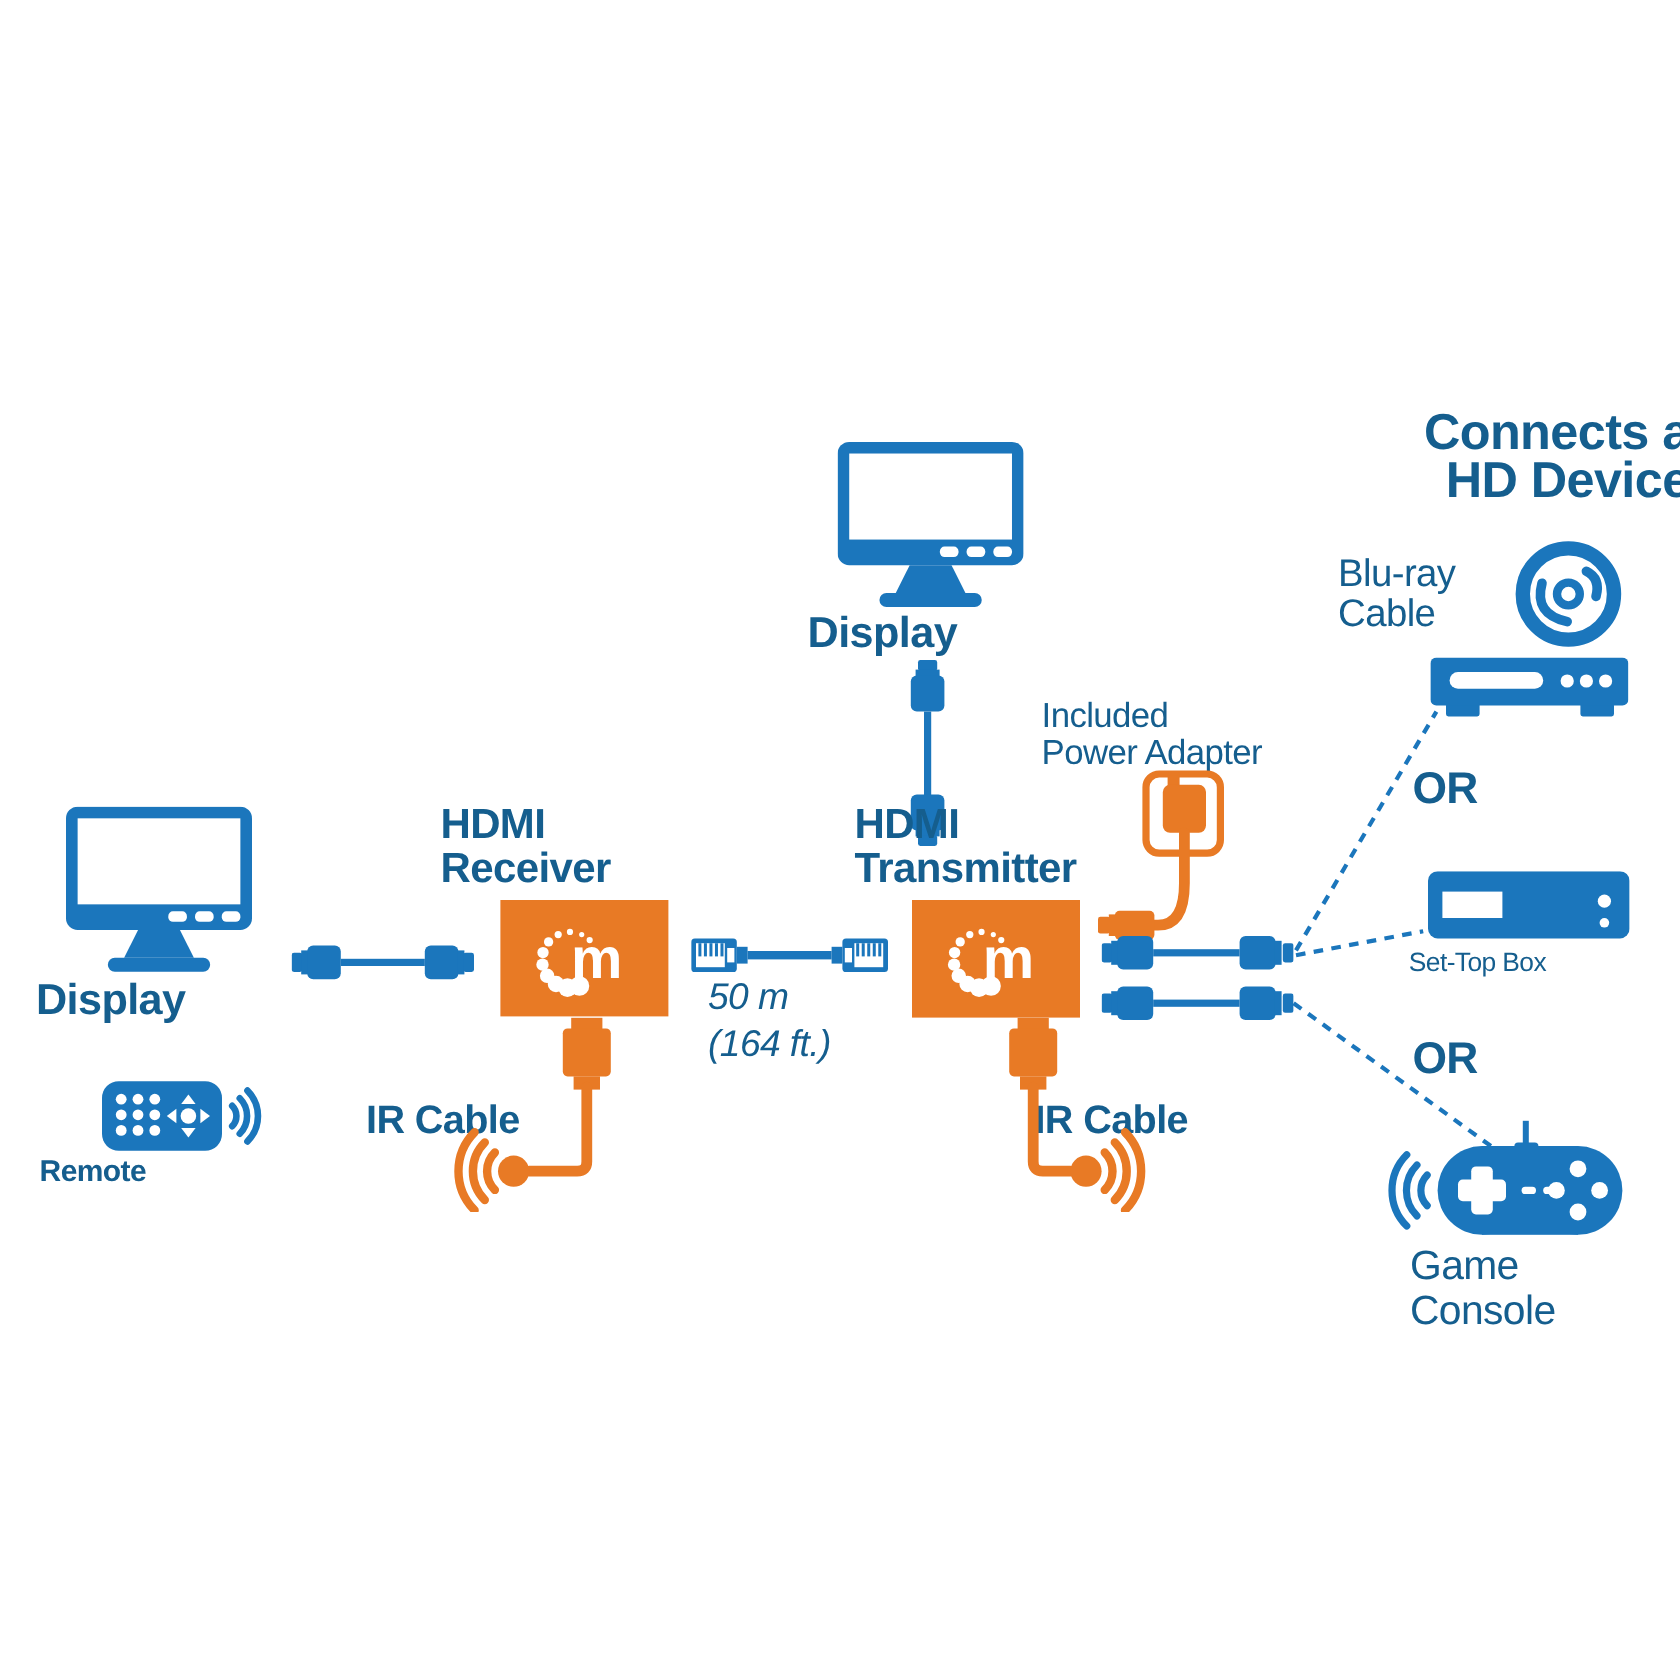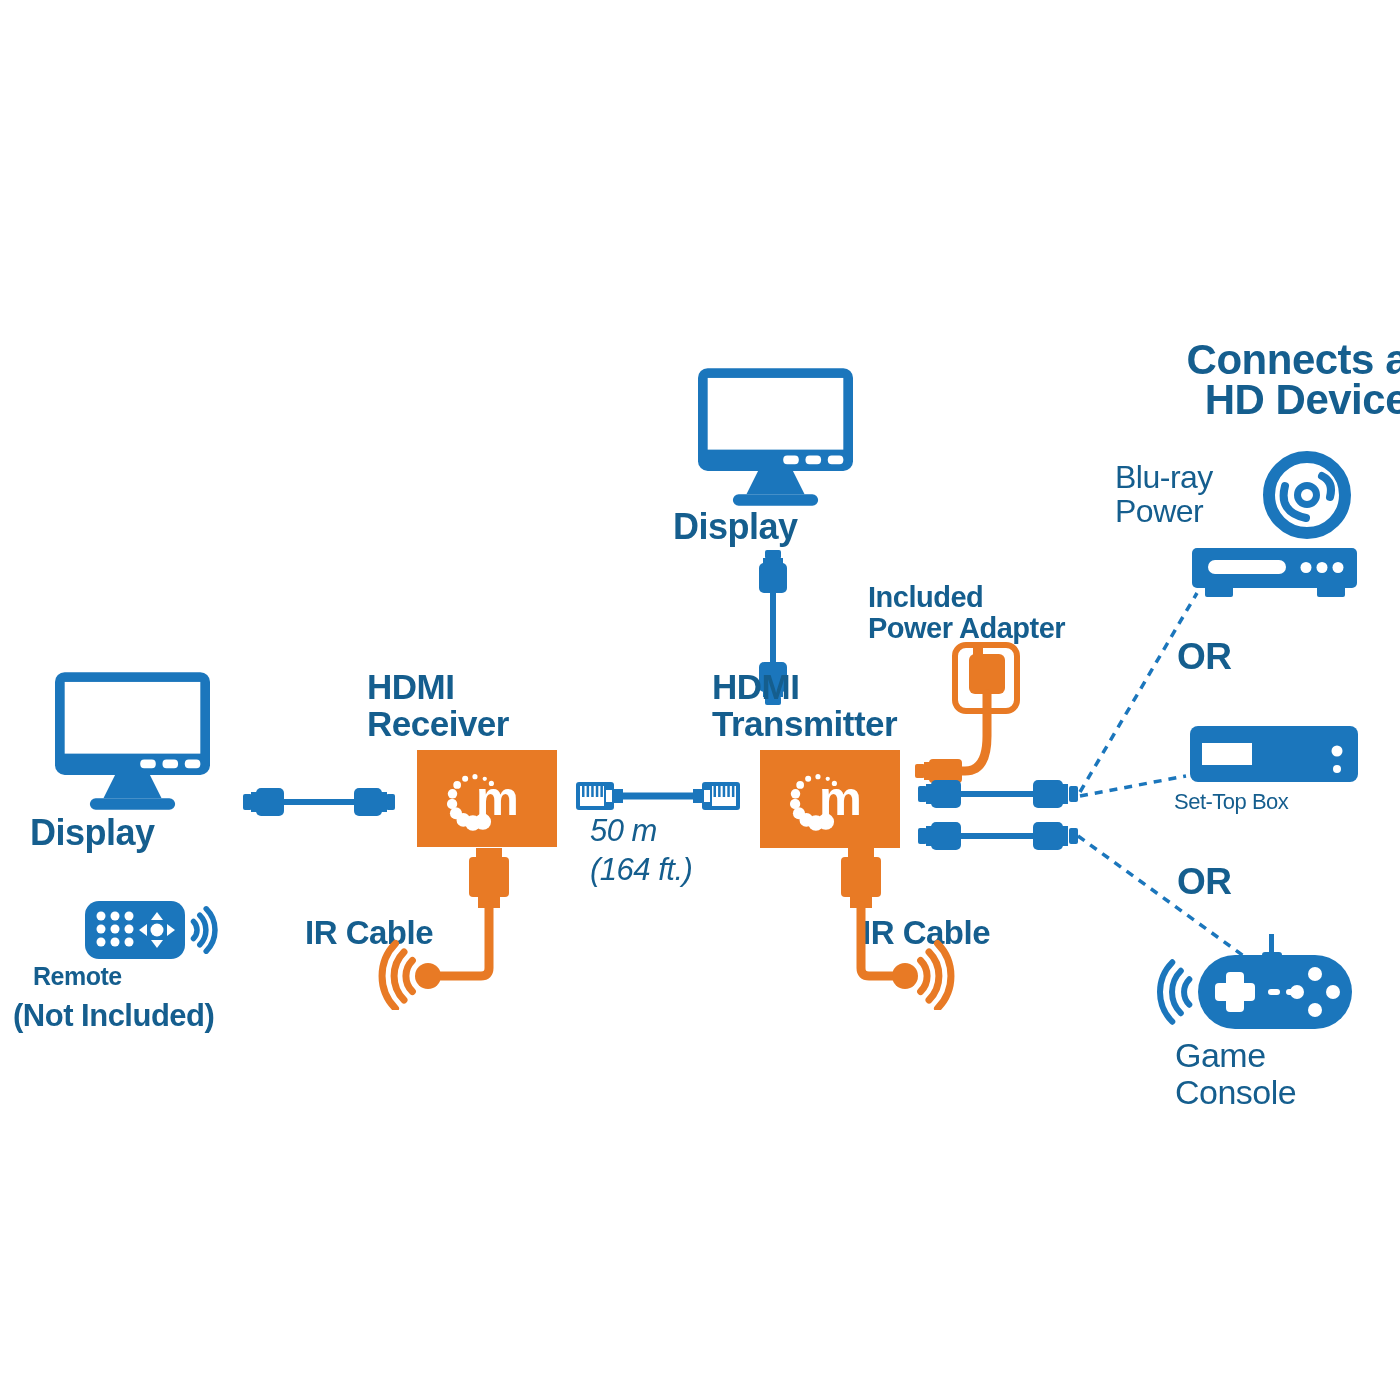--- a/index.html
+++ b/index.html
@@ -134,21 +134,20 @@
     <circle class="fw" cx="72" cy="32" r="6.5"></circle>
     <polygon class="fw" points="72,14 66,22 78,22"></polygon>
     <polygon class="fw" points="72,50 66,42 78,42"></polygon>
     <polygon class="fw" points="54,32 62,26 62,38"></polygon>
     <polygon class="fw" points="90,32 82,26 82,38"></polygon>
     <path class="sb" stroke-width="5.5" stroke-linecap="round" d="M108.5,23.5 A12 12 0 0 1 108.5,40.5"></path>
     <path class="sb" stroke-width="5.5" stroke-linecap="round" d="M114.8,17.2 A21 21 0 0 1 114.8,46.8"></path>
     <path class="sb" stroke-width="5.5" stroke-linecap="round" d="M121.2,10.8 A30 30 0 0 1 121.2,53.2"></path>
   </svg>
   <div class="lbl" style="left:33px;top:963px;width:200px;font-size:25px;">Remote</div>
-  <div class="lbl" style="left:13px;top:999px;width:240px;font-size:31px;">(Not Included)</div>
 
   <div class="lbl" style="left:305px;top:915px;width:160px;font-size:33px;">IR Cable</div>
   <svg class="abs" style="left:370px;top:848px;" width="140" height="162" viewBox="0 0 140 162">
     <rect class="fo" x="106" y="0" width="26" height="10"></rect>
     <rect class="fo" x="99" y="9" width="40" height="40" rx="4"></rect>
     <rect class="fo" x="108" y="49" width="22" height="11"></rect>
     <path class="so" stroke-width="9" stroke-linecap="round" d="M119,58 L119,120 Q119,128 111,128 L71,128"></path>
     <circle class="fo" cx="58" cy="128" r="13"></circle>
     <path class="so" stroke-width="7" stroke-linecap="round" d="M42.4,112.4 A22 22 0 0 0 42.4,143.6"></path>
     <path class="so" stroke-width="7" stroke-linecap="round" d="M34,104 A34 34 0 0 0 34,152"></path>
@@ -184,21 +183,21 @@
     <rect class="fo" x="58" y="0" width="26" height="10"></rect>
     <rect class="fo" x="51" y="9" width="40" height="40" rx="4"></rect>
     <rect class="fo" x="60" y="49" width="22" height="11"></rect>
     <path class="so" stroke-width="9" stroke-linecap="round" d="M71,58 L71,120 Q71,128 79,128 L102,128"></path>
     <circle class="fo" cx="115" cy="128" r="13"></circle>
     <path class="so" stroke-width="7" stroke-linecap="round" d="M130.6,112.4 A22 22 0 0 1 130.6,143.6"></path>
     <path class="so" stroke-width="7" stroke-linecap="round" d="M139,104 A34 34 0 0 1 139,152"></path>
     <path class="so" stroke-width="7" stroke-linecap="round" d="M147.5,95.5 A46 46 0 0 1 147.5,160.5"></path>
   </svg>
 
-  <div class="lbl" style="left:868px;top:582px;width:240px;font-size:29px;font-weight:bold;line-height:31px;">
+  <div class="lbl" style="left:868px;top:582px;width:240px;font-size:29px;font-weight:normal;line-height:31px;">
     <div>Included</div>
     <div>Power Adapter</div>
   </div>
   <svg class="abs" style="left:915px;top:640px;" width="110" height="152" viewBox="0 0 110 152">
     <rect class="so" stroke-width="6" x="40" y="5" width="62" height="66" rx="11"></rect>
     <rect class="fo" x="58" y="6" width="10" height="12"></rect>
     <rect class="fo" x="54" y="14" width="36" height="40" rx="6"></rect>
     <path class="so" stroke-width="9" stroke-linecap="round" d="M72,54 L72,96 Q72,131 50,131 L46,131"></path>
     <rect class="fo" x="14" y="119" width="33" height="24" rx="4"></rect>
     <rect class="fo" x="9" y="122" width="6" height="18"></rect>
@@ -225,21 +224,21 @@
   </svg>
 
   <svg class="abs" style="left:1060px;top:570px;" width="320" height="420" viewBox="0 0 320 420">
     <line class="dash" x1="20" y1="222" x2="137" y2="23"></line>
     <line class="dash" x1="20" y1="226" x2="126" y2="206"></line>
     <line class="dash" x1="18" y1="266" x2="192" y2="392"></line>
   </svg>
 
   <div class="lbl" style="left:1115px;top:460px;width:160px;font-size:32px;font-weight:normal;line-height:34px;">
     <div>Blu-ray</div>
-    <div>Power</div>
+    <div>Cable</div>
   </div>
   <svg class="abs" style="left:1262px;top:450px;" width="90" height="90" viewBox="0 0 90 90">
     <circle class="sb" stroke-width="12" cx="45" cy="45" r="38"></circle>
     <circle class="sb" stroke-width="7" cx="45" cy="45" r="9.5"></circle>
     <path class="sb" stroke-width="8" stroke-linecap="round" d="M23,36 Q16,62 44,68"></path>
     <path class="sb" stroke-width="8" stroke-linecap="round" d="M60,26 Q72,32 68,47"></path>
   </svg>
   <svg class="abs" style="left:1192px;top:548px;" width="165" height="50" viewBox="0 0 165 50">
     <rect class="fb" x="13" y="38" width="28" height="11" rx="2"></rect>
     <rect class="fb" x="125" y="38" width="28" height="11" rx="2"></rect>

